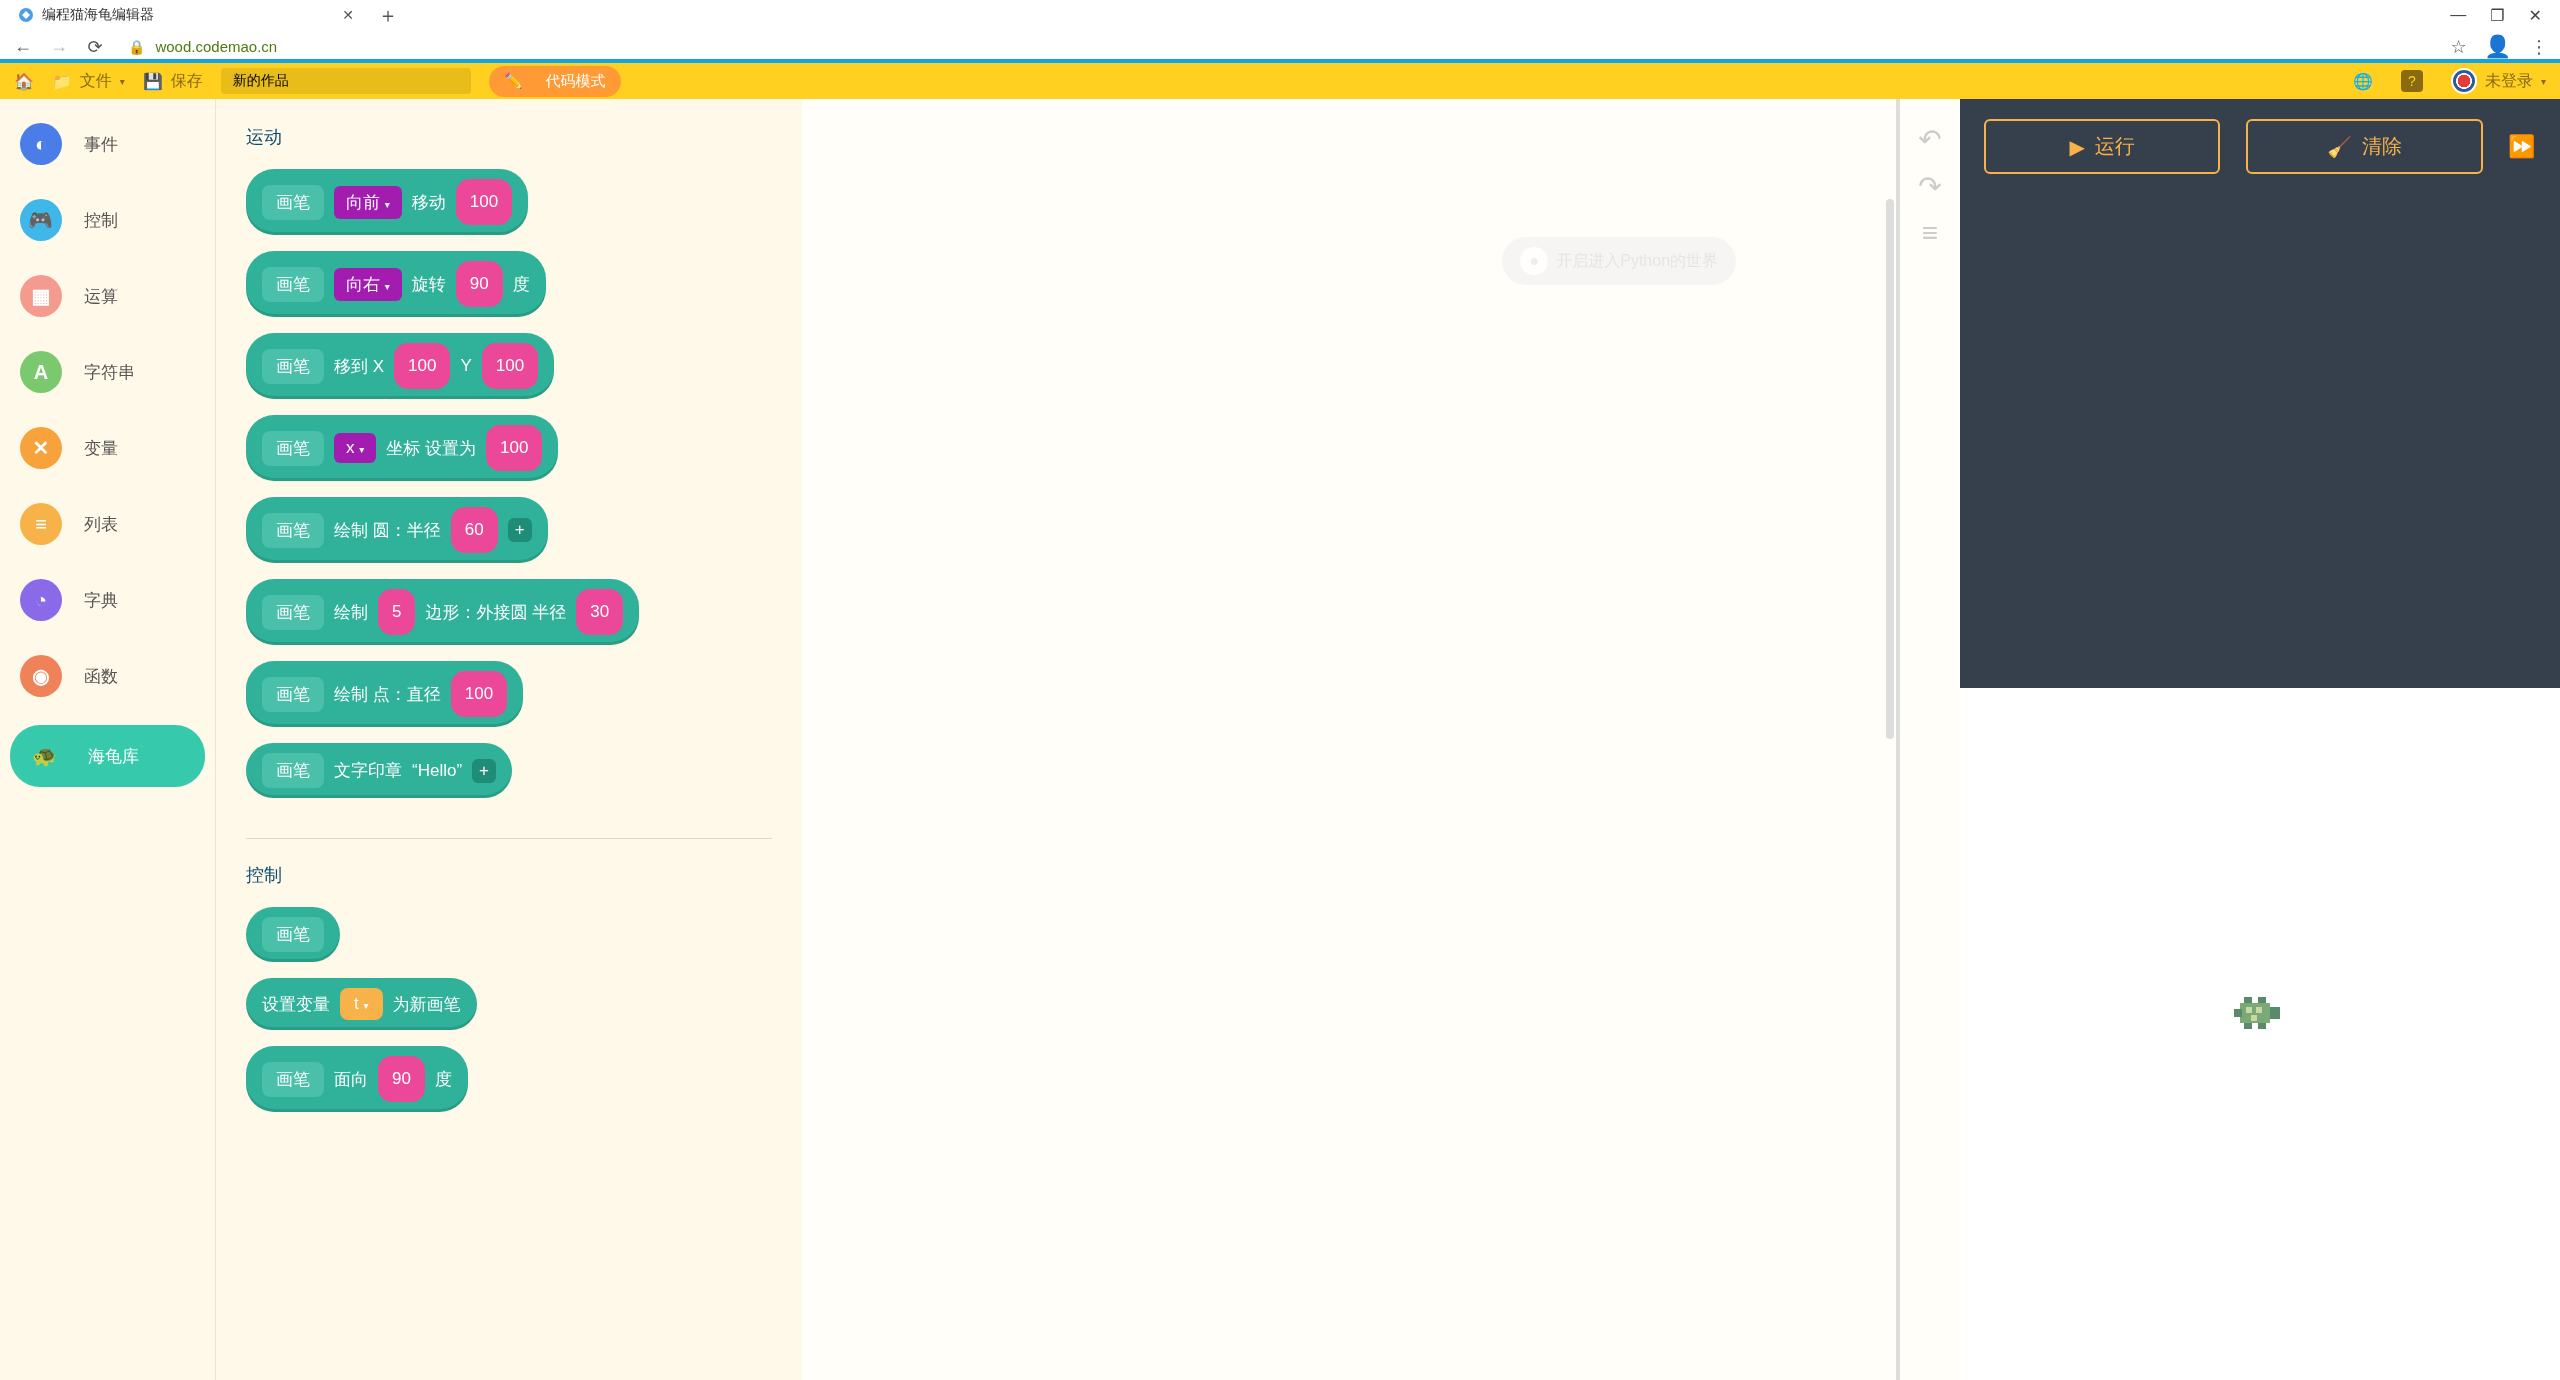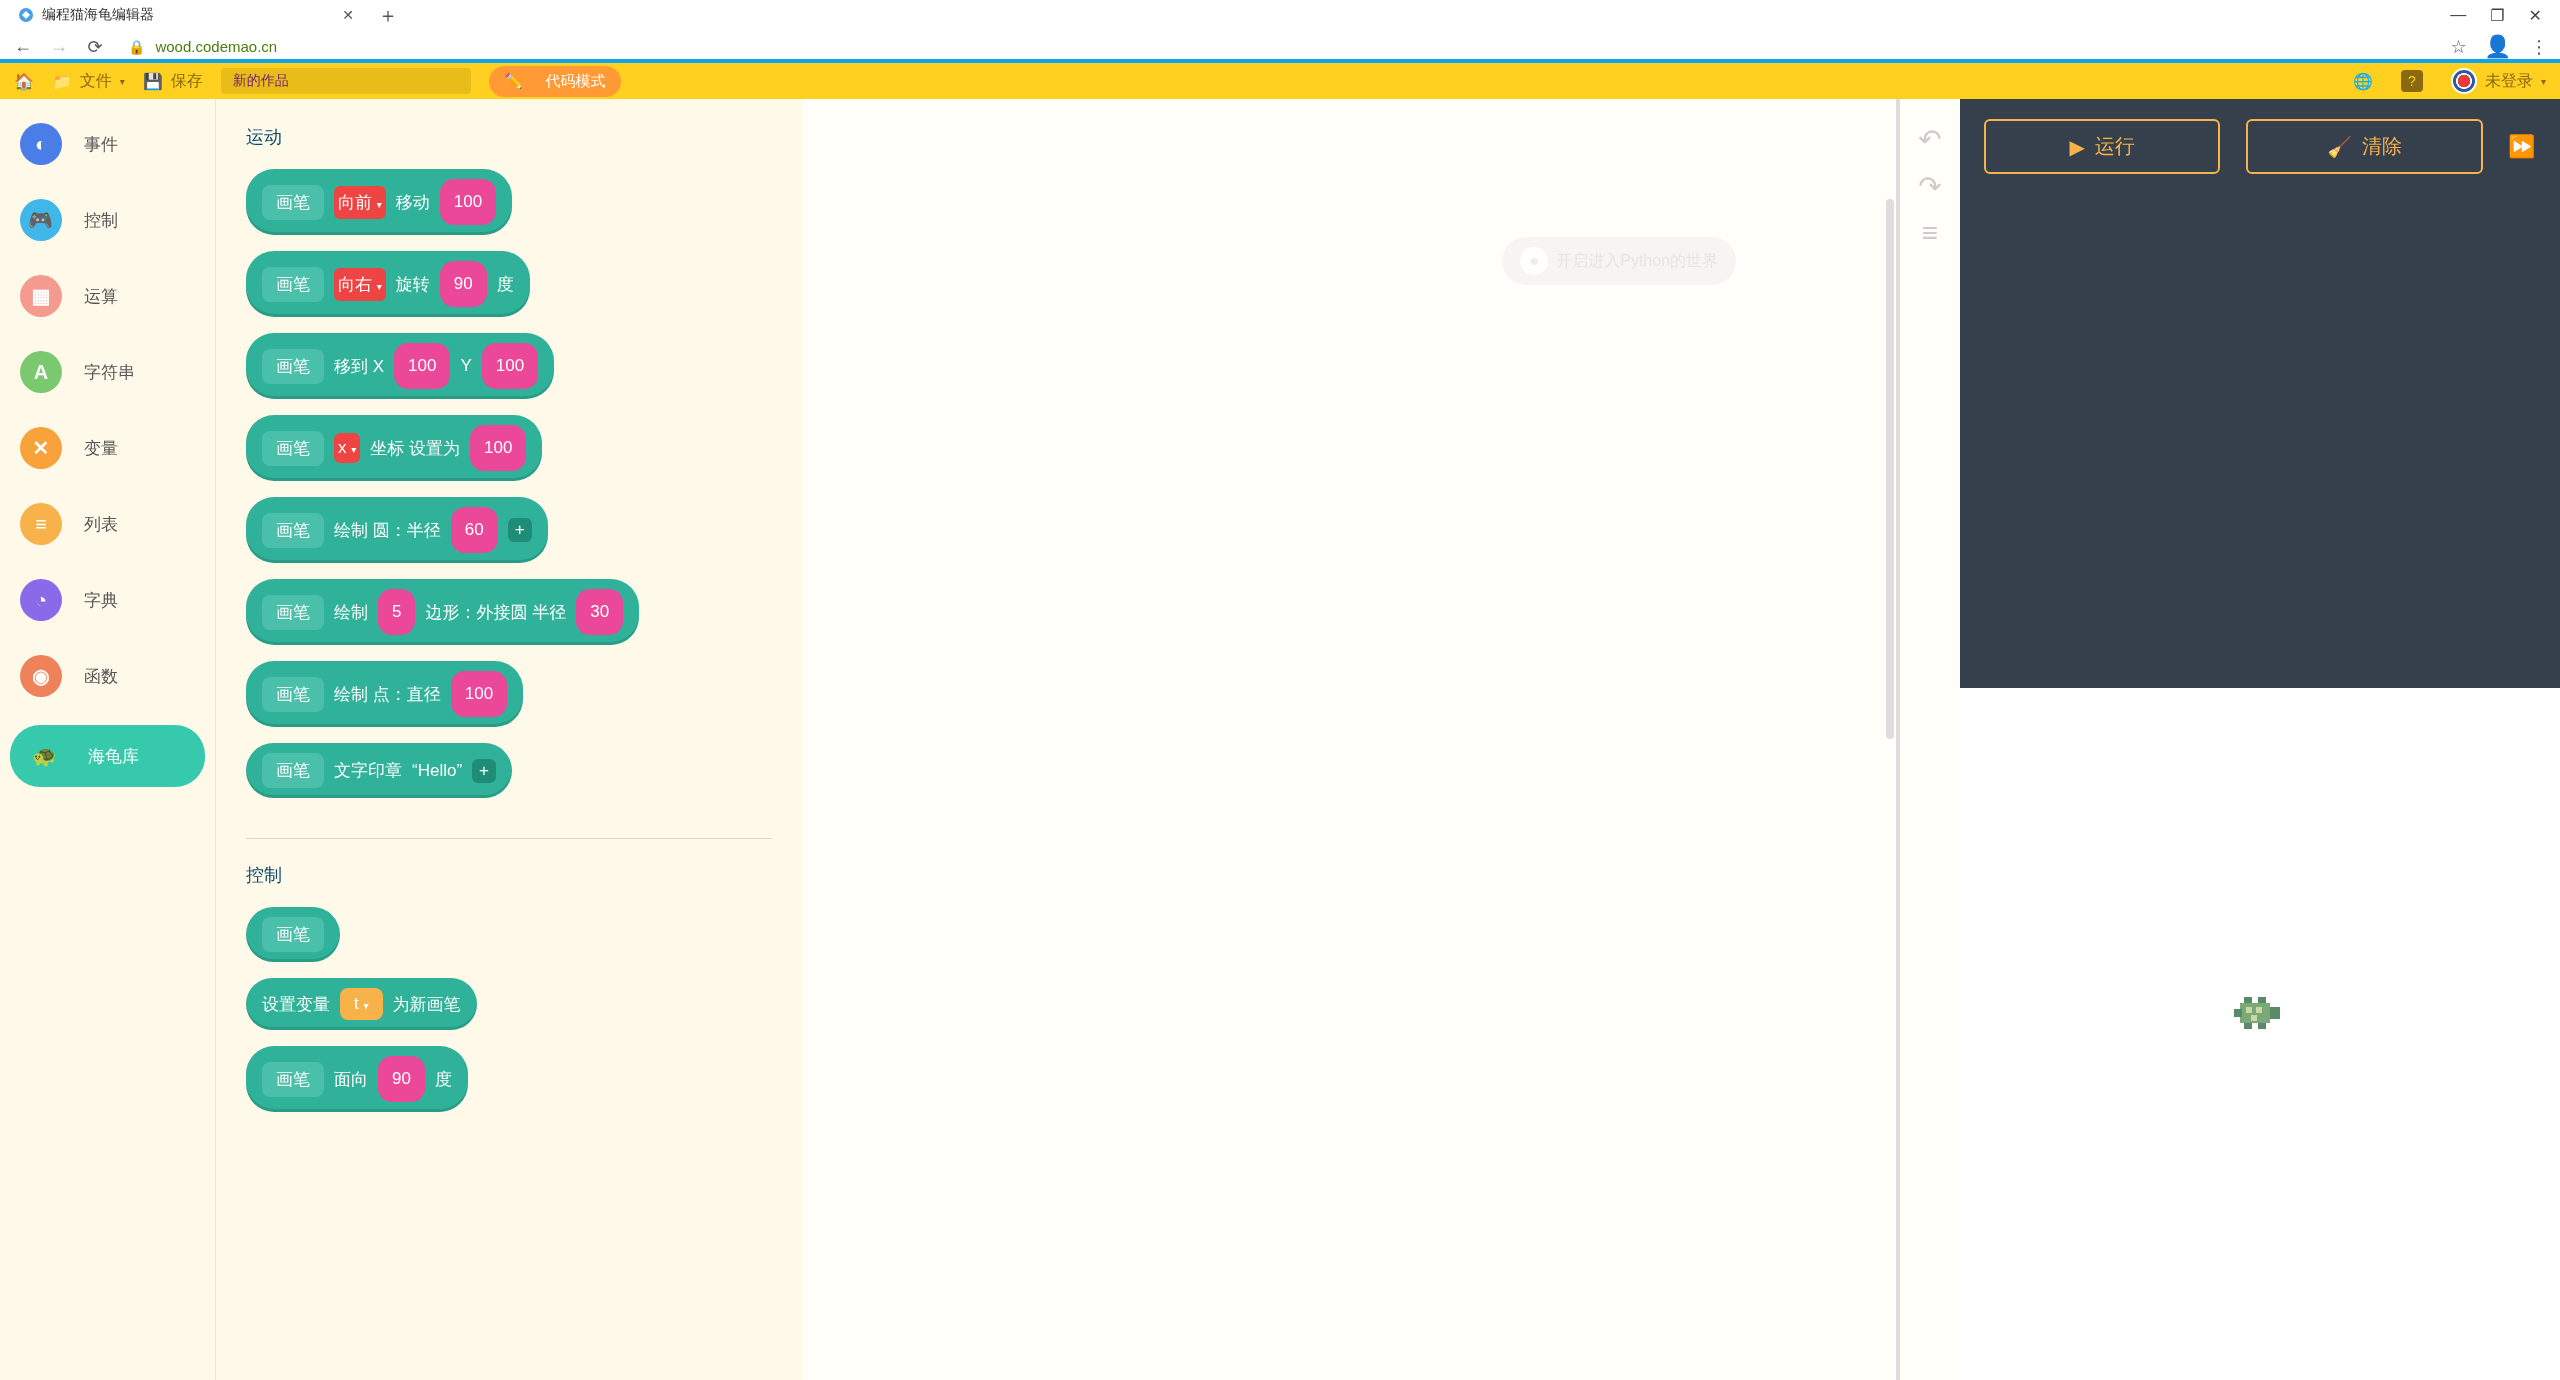--- a/index.html
+++ b/index.html
@@ -18,21 +18,21 @@
   .nav-btn { color: #555; font-size: 18px; width: 22px; text-align: center; }
   .nav-btn.disabled { color: #bbb; }
   .url-bar { flex: 1; display: flex; align-items: center; gap: 10px; padding-left: 8px;}
   .lock-icon { color: #5a5a5a; font-size: 14px;}
   .url-text { color: #4d7c0f; font-size: 15px; }
   .addr-right { display: flex; gap: 18px; color: #555; font-size: 18px; align-items: center; }
   
   
   .app-toolbar { height: 36px; background: #ffd020; display: flex; align-items: center; padding: 0 14px; gap: 18px; color: #8a6a10; font-size: 16px; font-weight: 500;}
   .app-toolbar .ti { display: flex; align-items: center; gap: 8px; cursor: pointer;}
-  .title-input { background: #e8bd1a; color: #701a75; width: 250px; height: 26px; padding: 0 12px; border-radius: 4px; border: none; font-size: 14px; display:flex; align-items:center;}
+  .title-input { background: #e8bd1a; color: #000000; width: 250px; height: 26px; padding: 0 12px; border-radius: 4px; border: none; font-size: 14px; display:flex; align-items:center;}
   .code-mode-btn { background: #ff9a34; color: #fff; border-radius: 20px; padding: 6px 16px; display: flex; align-items: center; gap: 22px; font-size: 15px;}
   .app-toolbar-right { margin-left: auto; display: flex; align-items: center; gap: 28px; color: #8a6a10;}
   .avatar { width: 26px; height: 26px; border-radius: 50%; background: radial-gradient(circle, #e83a3a 40%, #fff 42%, #fff 50%, #2a5aa0 52%); border: 2px solid #fff;}
   
   
   .main-layout { display: flex; height: calc(100% - 99px); }
   
   
   .cat-sidebar { width: 216px; background: #fff9e9; padding: 18px 10px; display: flex; flex-direction: column; gap: 22px; border-right: 1px solid #eee5cd;}
   .cat-item { display: flex; align-items: center; gap: 22px; padding: 6px 10px; font-size: 17px; color: #555; cursor: pointer;}
@@ -40,21 +40,21 @@
   .cat-item.active { background: #36c9ac; color: #fff; border-radius: 30px; padding: 10px 14px;}
   .cat-item.active .c-icon { background: transparent;}
 
   
   .palette { flex: 1; background: #fff9e9; padding: 26px 30px; overflow-y: auto; position: relative; max-width: 840px;}
   .palette-section-title { color: #0c4a6e; font-size: 18px; margin-bottom: 20px;}
   .palette hr { border: none; border-top: 1px solid #e0d8c0; margin: 24px 0;}
   
   .block { display: inline-flex; align-items: center; gap: 10px; background: #2fb299; color: #fff; border-radius: 28px; padding: 10px 16px; margin-bottom: 16px; font-size: 17px; cursor: grab; box-shadow: inset 0 -3px 0 rgba(0,0,0,0.12);}
   .block .pen-chip { background: #4abfaa; padding: 6px 14px; border-radius: 8px;}
-  .block .darkchip { background: #ef4444; padding: 5px 4px; border-radius: 6px;}
+  .block .darkchip { background: #a21caf; padding: 5px 12px; border-radius: 6px;}
   .block .pill { background: #ec4899; padding: 13px 14px; border-radius: 14px;}
   .block .plus-chip { background: #1f8c77; width:24px; height:24px; border-radius:6px; display:flex; align-items:center; justify-content:center;}
   .block .orange-chip { background: #f7b24a; color:#fff; padding: 6px 14px; border-radius: 8px;}
 
   .highlight { position: relative;}
   .highlight::after { content:""; position:absolute; top:-8px; left:-10px; right:-18px; bottom:-8px; border-radius: 40px; background: radial-gradient(circle at 80% 50%, rgba(255,235,60,0.9), rgba(96,200,90,0.6) 55%, rgba(96,200,90,0) 80%); z-index:-1;}
   .cursor-hand::after { content:"✋"; position:absolute; right:-2px; top:12px; font-size:14px; color:#000;}
   
   .palette::-webkit-scrollbar { width: 12px; }
   .palette::-webkit-scrollbar-thumb { background:#999; border-radius:6px;}

